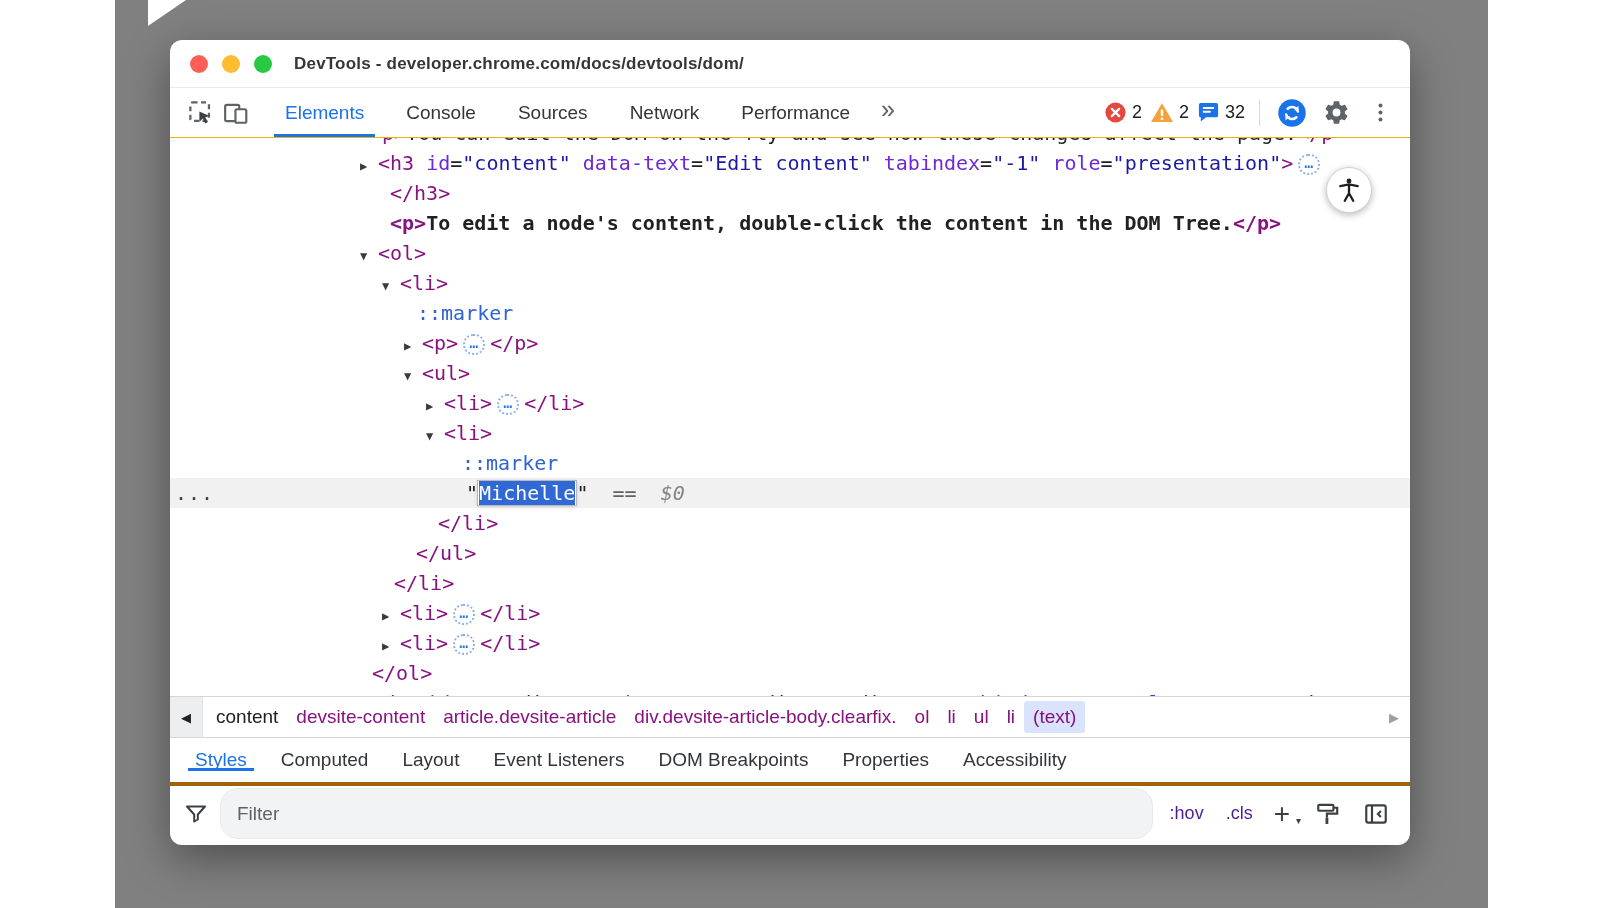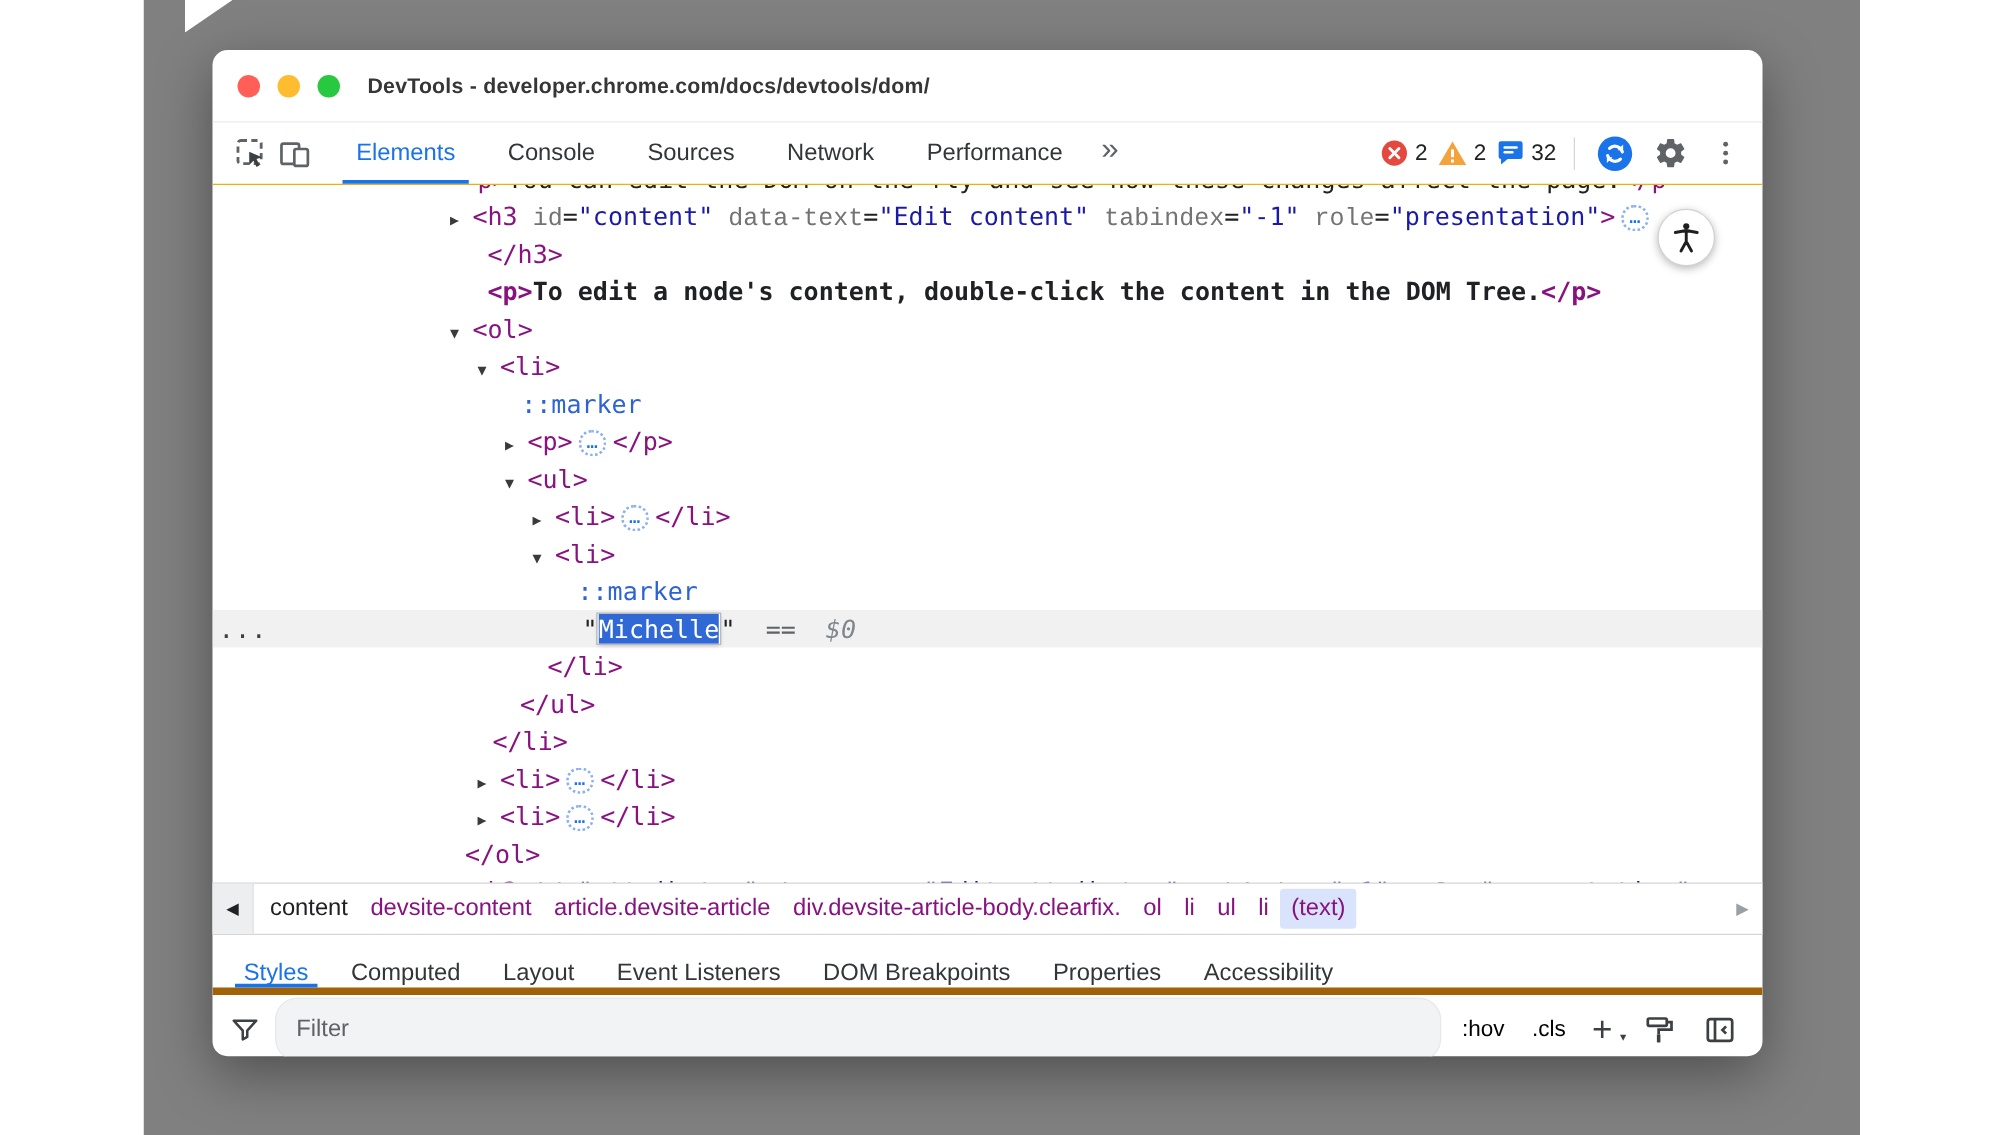--- a/index.html
+++ b/index.html
@@ -7,21 +7,21 @@
     font-family:"Liberation Sans","DejaVu Sans",sans-serif; }
   .matte { position:absolute; left:115px; top:0; width:1373px; height:908px; background:#808080; }
   .notch { position:absolute; left:148px; top:0; width:38px; height:26px; background:#ffffff;
     clip-path:polygon(0 0,100% 0,0 100%); }
 
   .window { position:absolute; left:170px; top:40px; width:1240px; height:805px;
     background:#ffffff; border-radius:12px; overflow:hidden;
     box-shadow:0 14px 44px rgba(0,0,0,.38); }
 
   
-  .titlebar { height:58px; display:flex; align-items:center; border-bottom:1px solid #ececec; }
+  .titlebar { height:48px; display:flex; align-items:center; border-bottom:1px solid #ececec; }
   .traffic { display:flex; gap:14px; margin-left:20px; }
   .light { width:18px; height:18px; border-radius:50%; display:inline-block; }
   .light.red { background:#ff5f57; } .light.yellow { background:#febc2e; } .light.green { background:#28c840; }
   .title { margin-left:22px; font-size:17px; font-weight:bold; color:#363636; letter-spacing:.2px; }
 
   
   .toolbar { height:50px; display:flex; align-items:center; border-bottom:1px solid #eab308; padding-left:12px; }
   .tool-icon { width:36px; height:36px; display:flex; align-items:center; justify-content:center; flex:0 0 auto; }
   .panel-tabs { display:flex; height:100%; margin-left:10px; }
   .panel-tab { display:flex; align-items:center; padding:0 21px; font-size:19px; color:#333639; position:relative; white-space:nowrap; cursor:default; }
@@ -34,21 +34,21 @@
   .vdiv { width:1px; height:26px; background:#d6d6d6; margin:0 6px; }
 
   
   .dom-tree { height:558px; overflow:hidden; position:relative;
     font-family:"DejaVu Sans Mono","Liberation Mono",monospace; font-size:20px; line-height:30px; color:#202124; }
   .dom-line { height:30px; white-space:pre; position:relative; cursor:default; }
   .dom-line:first-child { margin-top:-20px; }
   .dom-line.hl { background:#f1f1f1; }
   .arrow { display:inline-block; width:18px; font-size:12px; color:#3a3a3a; }
   .tok-tag    { color:#881280; }
-  .tok-attr   { color:#737373;font-family:Liberation Mono, monospace; }
+  .tok-attr   { color:#6d28d9; }
   .tok-val    { color:#1a1aa6; }
   .tok-plain  { color:#202124; }
   .tok-pseudo { color:#2e63d4; }
   .tok-eq     { color:#5f6368; }
   .tok-dollar { color:#80868b; font-style:italic; }
   .tok-pill { display:inline-block; color:#1a73e8; border:2px dotted #8ab0ef; border-radius:10px;
     font-size:15px; line-height:14px; padding:0 4px 3px; margin:0 5px; vertical-align:2px; letter-spacing:1px; }
   .edit-box { background:#fff; outline:1px solid #b9b9b9; box-shadow:0 1px 4px rgba(0,0,0,.25); padding:0 1px; }
   .tok-editsel { background:#3069d5; color:#ffffff; }
   .gutter-dots { position:absolute; left:5px; top:0; color:#3c4043; letter-spacing:1px; }
@@ -61,32 +61,32 @@
   
   .crumbs-bar { height:42px; display:flex; align-items:stretch; border-top:1px solid #d6d6d6; border-bottom:1px solid #d6d6d6; background:#fff; }
   .crumb-back { width:33px; background:#eceef0; border-right:1px solid #e2e2e2; display:flex; align-items:center; justify-content:center; font-size:13px; color:#202124; }
   .crumbs { flex:1; display:flex; align-items:center; padding-left:4px; font-size:19px; overflow:hidden; white-space:nowrap; }
   .crumb { padding:5px 9px; color:#881280; cursor:default; }
   .crumb.dark { color:#202124; }
   .crumb.selected { background:#d9e3fb; border-radius:3px; }
   .crumb-fwd { width:32px; display:flex; align-items:center; justify-content:center; font-size:13px; color:#9aa0a6; }
 
   
-  .styles-tabs { height:48px; display:flex; align-items:flex-end; border-bottom:6px solid #a16207; padding-left:8px; }
+  .styles-tabs { height:48px; display:flex; align-items:center; border-bottom:4px solid #a16207; padding-left:8px; }
   .styles-tab { display:flex; align-items:center; padding:0 17px; font-size:19px; color:#333639; position:relative; white-space:nowrap; cursor:default; }
   .styles-tab.active { color:#1a73e8; }
   .styles-tab.active::after { content:""; position:absolute; left:10px; right:10px; bottom:0; height:3px; background:#1a73e8; }
 
   
   .filter-bar { height:61px; display:flex; align-items:center; padding:0 16px 6px 14px; gap:12px; }
   .filter-input { flex:1; height:51px; background:#f1f3f4; border:1px solid #e6e8ea; border-radius:18px;
     padding:0 16px; font-size:19px; color:#202124; outline:none; min-width:100px;
     font-family:"Liberation Sans","DejaVu Sans",sans-serif; }
   .filter-input::placeholder { color:#5f6368; }
-  .txt-btn { font-size:18px; color:#000000; padding:0 5px; cursor:default; }
+  .txt-btn { font-size:18px; color:#4c1d95; padding:0 5px; cursor:default; }
   .plus-btn { font-size:28px; color:#3c4043; position:relative; padding:0 8px 0 4px; line-height:1; cursor:default; }
   .plus-btn::after { content:"▾"; position:absolute; right:-3px; bottom:2px; font-size:10px; color:#3c4043; }
 </style>
 </head>
 <body>
 
 <div class="matte"></div>
 <div class="notch"></div>
 
 <div class="window">

